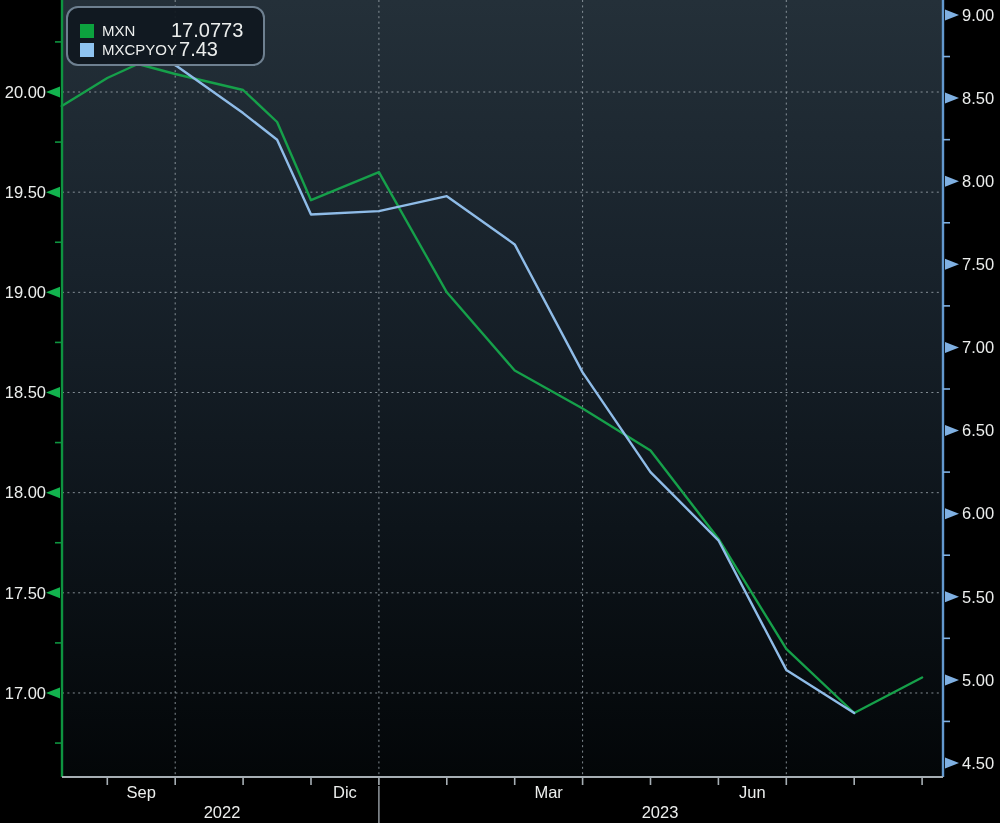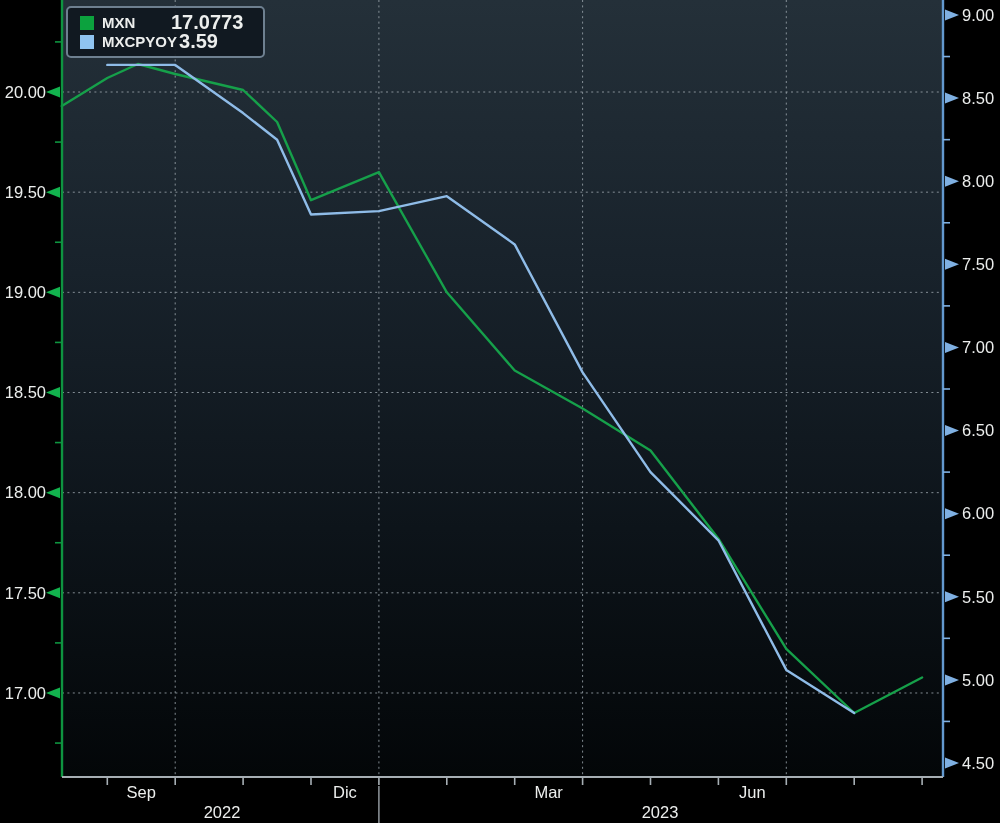--- a/index.html
+++ b/index.html
@@ -1,21 +1,21 @@
 <!DOCTYPE html>
 <html><head>
 <meta charset="utf-8">
 <style>
   html,body{margin:0;padding:0;background:#000;}
   #stage{position:relative;width:1000px;height:823px;background:#000;overflow:hidden;
          font-family:"Liberation Sans",sans-serif;}
   #plot-svg{position:absolute;left:0;top:0;}
   .legend{position:absolute;left:66px;top:6px;width:178px;
-          background:rgba(16,24,31,0.93);border:2px solid #6e8090;border-radius:5px;
-          padding:5px 5px 5px 12px;box-sizing:content-box;z-index:5;font-weight:bold;}
+          background:rgba(16,24,31,0.93);border:2px solid #6e8090;border-radius:12px;
+          padding:13px 5px 5px 12px;box-sizing:content-box;z-index:5;}
   .legend-row{display:flex;align-items:center;height:19px;}
   .swatch{width:14px;height:14px;margin-right:8px;flex:0 0 14px;}
   .legend-label{color:#eceeed;font-size:15px;min-width:67px;white-space:nowrap;}
   .legend-value{color:#eceeed;font-size:20px;margin-left:2px;white-space:nowrap;}
   text{font-family:"Liberation Sans",sans-serif;}
 </style>
 </head>
 <body>
 
 <div id="stage">
@@ -130,16 +130,16 @@
 
   <div class="legend">
     <div class="legend-row">
       <span class="swatch" style="background-color: rgb(12, 162, 62);"></span>
       <span class="legend-label">MXN</span>
       <span class="legend-value">17.0773</span>
     </div>
     <div class="legend-row">
       <span class="swatch" style="background-color: rgb(143, 195, 240);"></span>
       <span class="legend-label">MXCPYOY</span>
-      <span class="legend-value">3.59</span>
+      <span class="legend-value">7.43</span>
     </div>
   </div>
 </div>
 
 </body></html>

